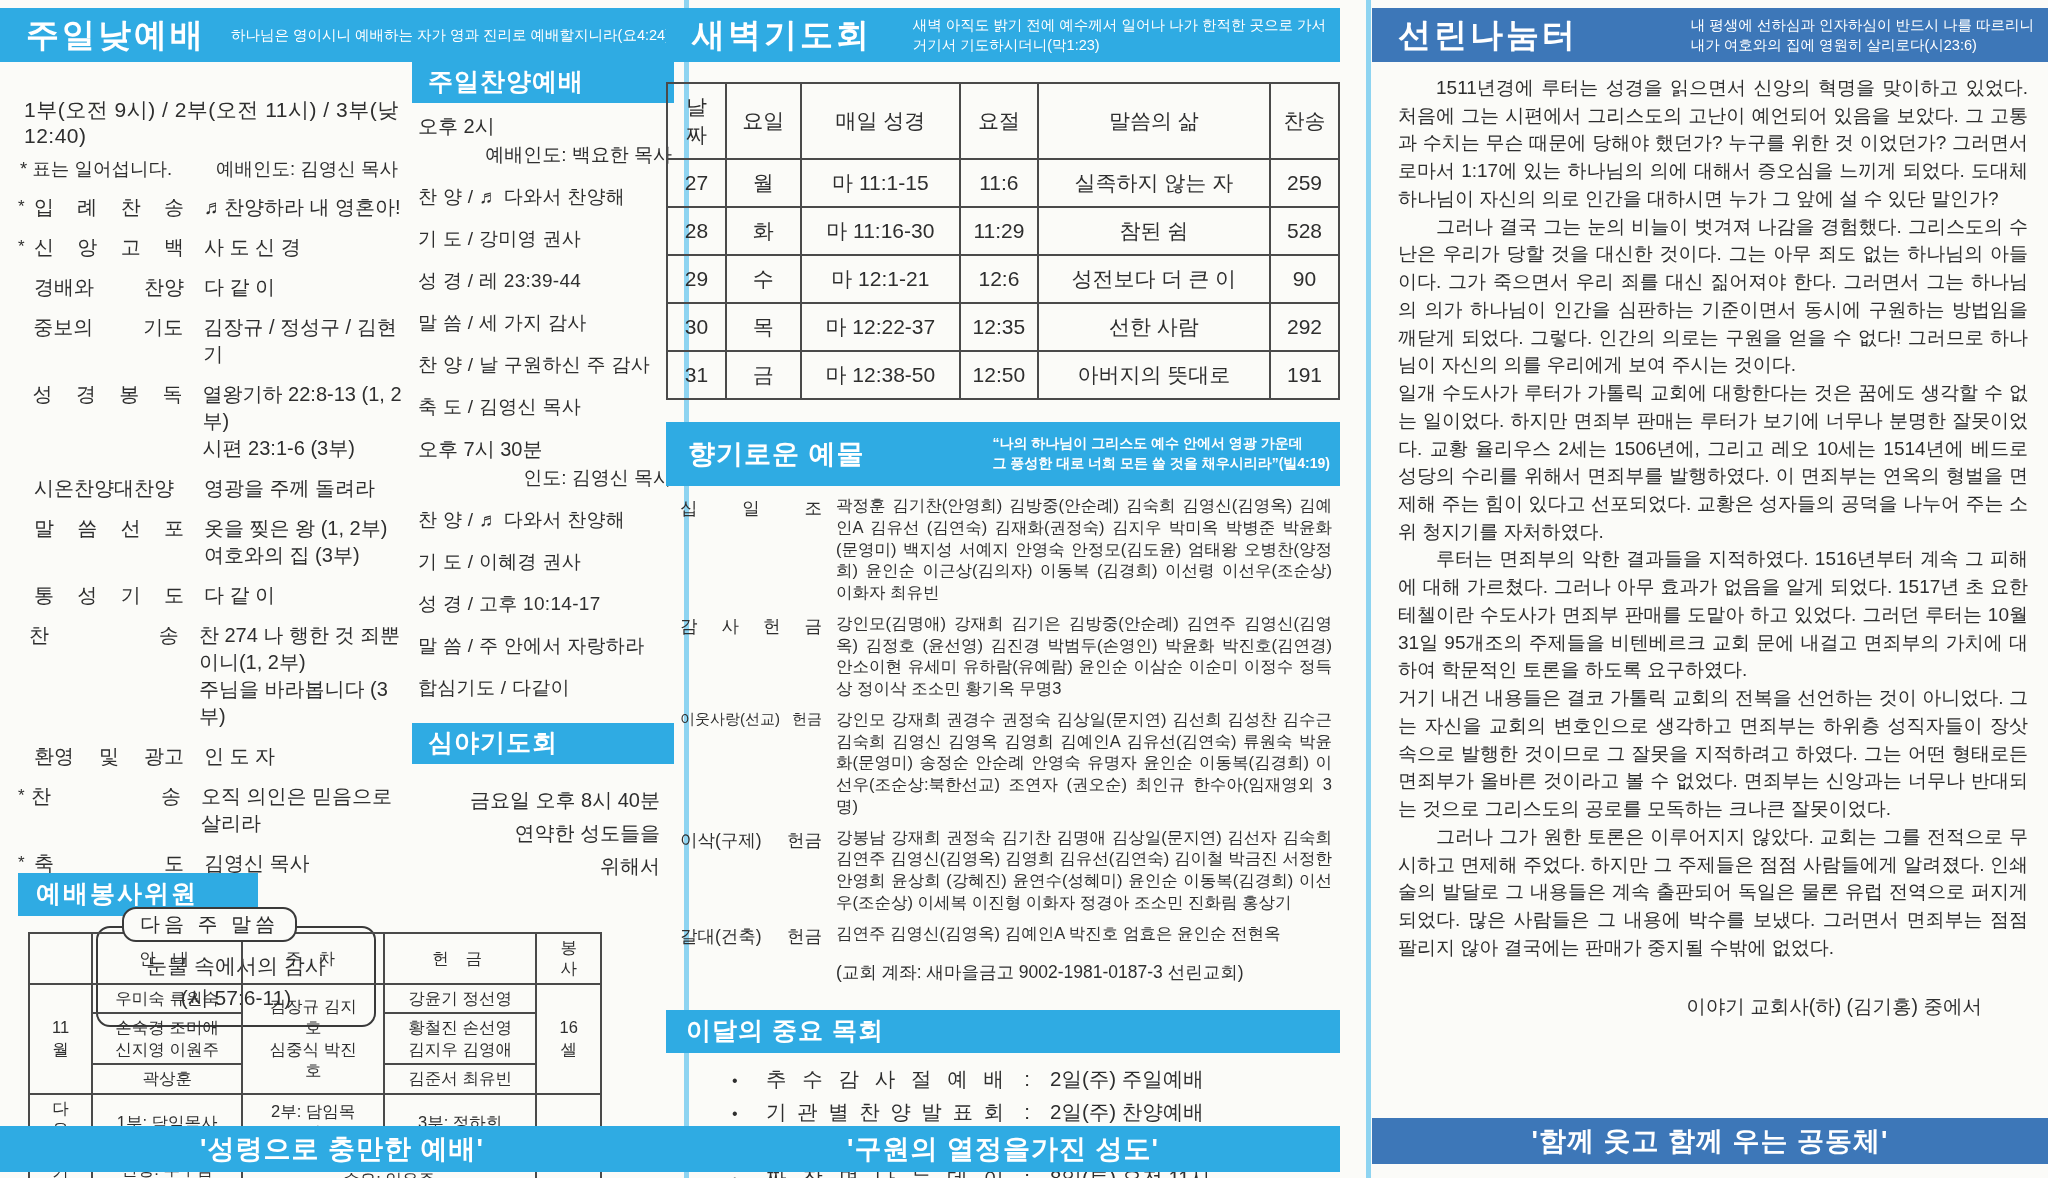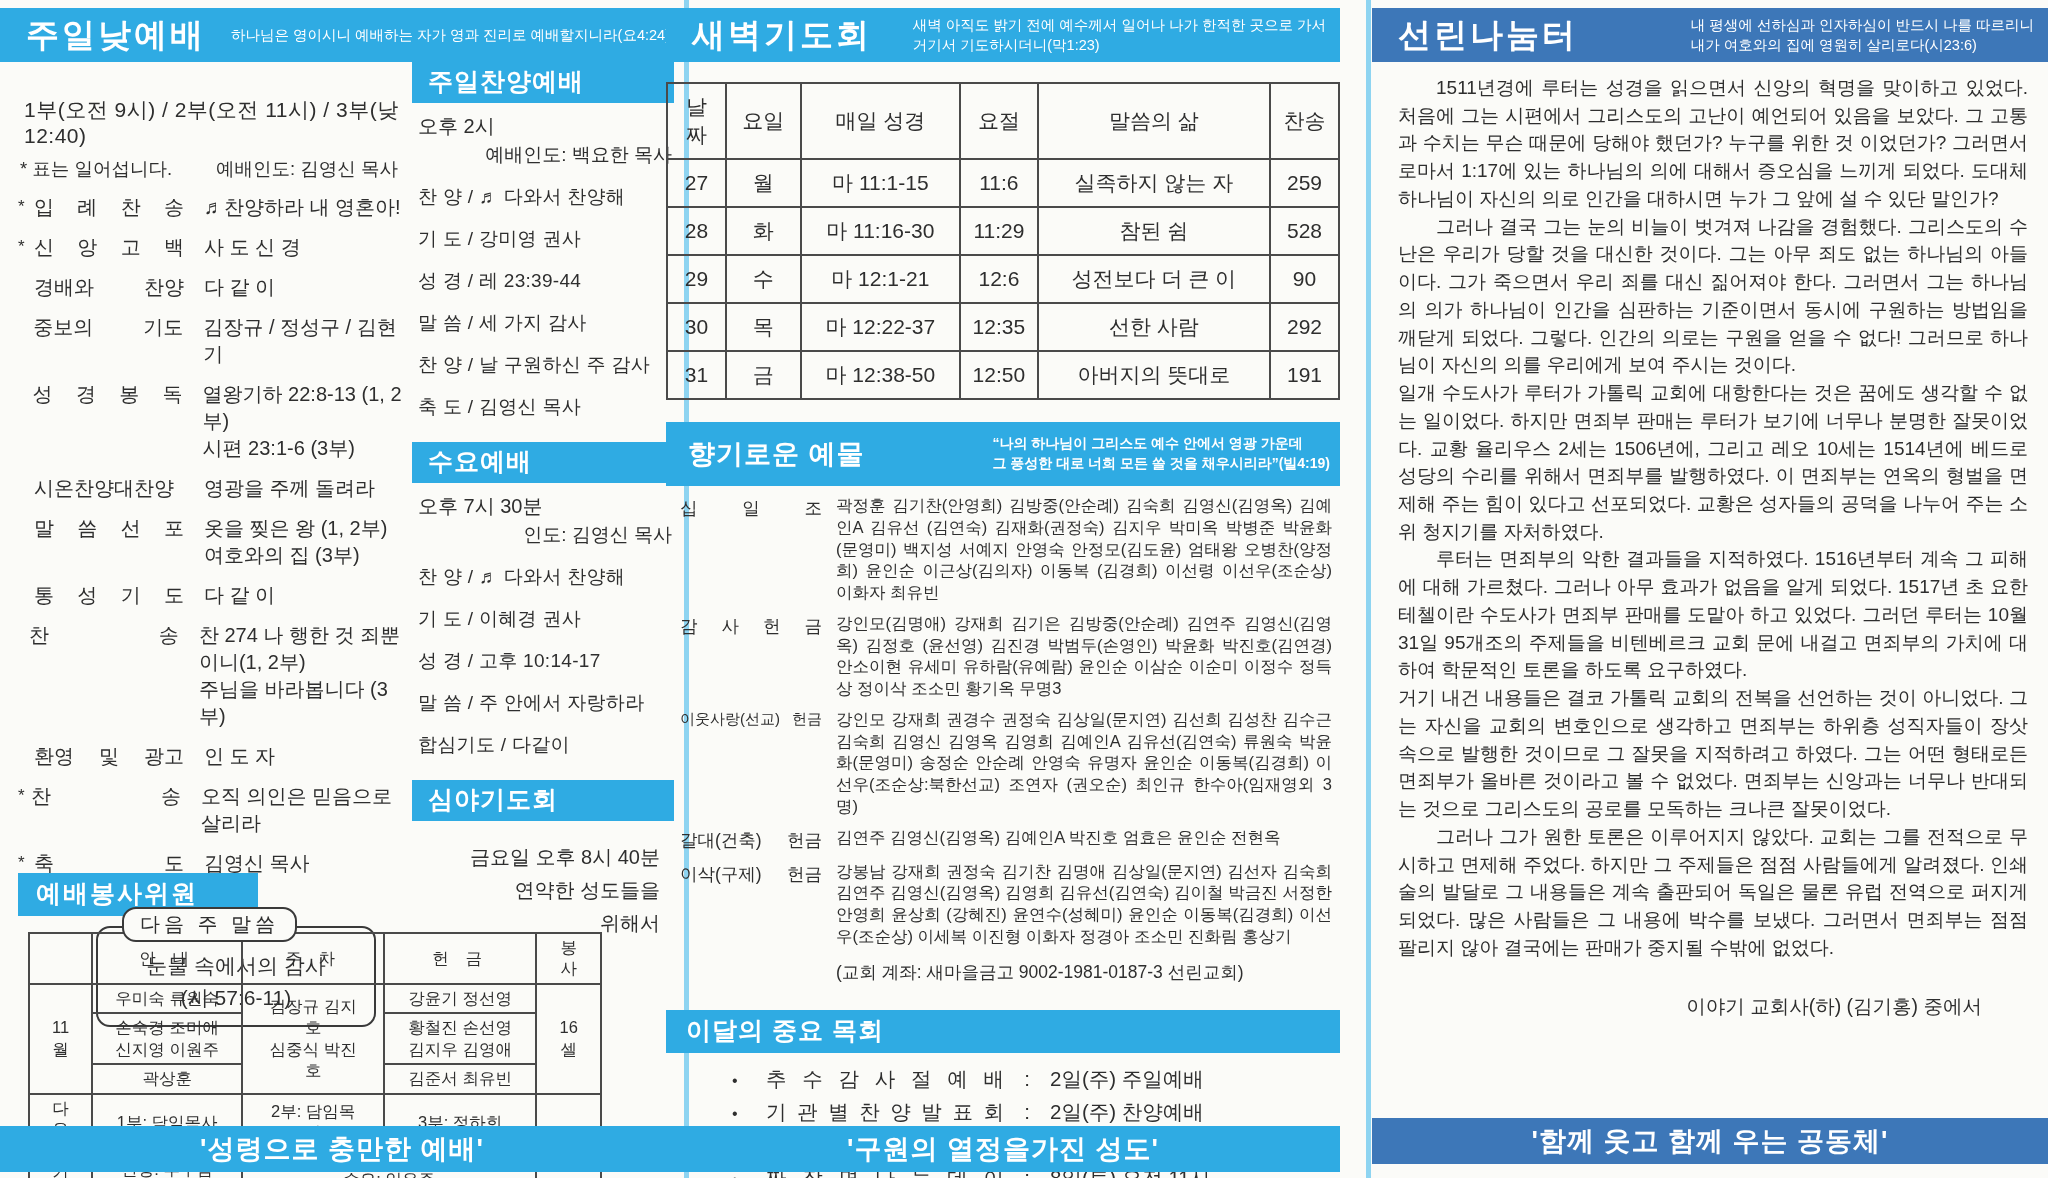--- a/index.html
+++ b/index.html
@@ -197,21 +197,20 @@
       <div class="sub-bar svc-bar">주일찬양예배</div>
       <div class="svc-time">오후 2시</div>
       <div class="svc-leader">예배인도:  백요한 목사</div>
       <div class="svc-line">찬 양 / ♬ 다와서 찬양해</div>
       <div class="svc-line">기 도 / 강미영 권사</div>
       <div class="svc-line">성 경 / 레 23:39-44</div>
       <div class="svc-line">말 씀 / 세 가지 감사</div>
       <div class="svc-line">찬 양 / 날 구원하신 주 감사</div>
       <div class="svc-line">축 도 / 김영신 목사</div>
 
-      <div class="sub-bar svc-bar" style="margin-top:22px;">수요예배</div>
       <div class="svc-time">오후 7시 30분</div>
       <div class="svc-leader">인도: 김영신 목사</div>
       <div class="svc-line">찬 양 / ♬ 다와서 찬양해</div>
       <div class="svc-line">기 도 / 이혜경 권사</div>
       <div class="svc-line">성 경 / 고후 10:14-17</div>
       <div class="svc-line">말 씀 / 주 안에서 자랑하라</div>
       <div class="svc-line">합심기도 / 다같이</div>
 
       <div class="sub-bar svc-bar" style="margin-top:22px;">심야기도회</div>
       <div class="np-lines">금요일 오후 8시 40분
@@ -340,26 +339,26 @@
     </div>
     <div class="off-row">
       <span class="off-label">감 사 헌 금</span>
       <span class="off-names">강인모(김명애) 강재희 김기은 김방중(안순례) 김연주 김영신(김영옥) 김정호 (윤선영) 김진경 박범두(손영인) 박윤화 박진호(김연경) 안소이현 유세미 유하람(유예람) 윤인순 이삼순 이순미 이정수 정득상 정이삭 조소민 황기옥 무명3</span>
     </div>
     <div class="off-row">
       <span class="off-label" style="font-size:15px;">이웃사랑(선교) 헌금</span>
       <span class="off-names">강인모 강재희 권경수 권정숙 김상일(문지연) 김선희 김성찬 김수근 김숙희 김영신 김영옥 김영희 김예인A 김유선(김연숙) 류원숙 박윤화(문영미) 송정순 안순례 안영숙 유명자 윤인순 이동복(김경희) 이선우(조순상:북한선교) 조연자 (권오순) 최인규 한수아(임재영외 3명)</span>
     </div>
     <div class="off-row">
+      <span class="off-label">이삭(구제) 헌금</span>
+      <span class="off-names">강봉남 강재희 권정숙 김기찬 김명애 김상일(문지연) 김선자 김숙희 김연주 김영신(김영옥) 김영희 김유선(김연숙) 김이철 박금진 서정한 안영희 윤상희 (강혜진) 윤연수(성혜미) 윤인순 이동복(김경희) 이선우(조순상) 이세복 이진형 이화자 정경아 조소민 진화림 홍상기</span>
+    </div>
+    <div class="off-row">
       <span class="off-label">갈대(건축) 헌금</span>
       <span class="off-names">김연주 김영신(김영옥) 김예인A 박진호 엄효은 윤인순 전현옥</span>
-    </div>
-    <div class="off-row">
-      <span class="off-label">이삭(구제) 헌금</span>
-      <span class="off-names">강봉남 강재희 권정숙 김기찬 김명애 김상일(문지연) 김선자 김숙희 김연주 김영신(김영옥) 김영희 김유선(김연숙) 김이철 박금진 서정한 안영희 윤상희 (강혜진) 윤연수(성혜미) 윤인순 이동복(김경희) 이선우(조순상) 이세복 이진형 이화자 정경아 조소민 진화림 홍상기</span>
     </div>
     <div class="account-line">(교회 계좌: 새마을금고 9002-1981-0187-3 선린교회)</div>
 
     <div class="sub-bar events-bar">이달의 중요 목회</div>
 
     <div style="margin-top:12px;">
       <div class="ev-row">
         <span class="ev-bullet">•</span>
         <span class="ev-name">추 수 감 사 절 예 배</span>
         <span class="ev-colon">:</span>

